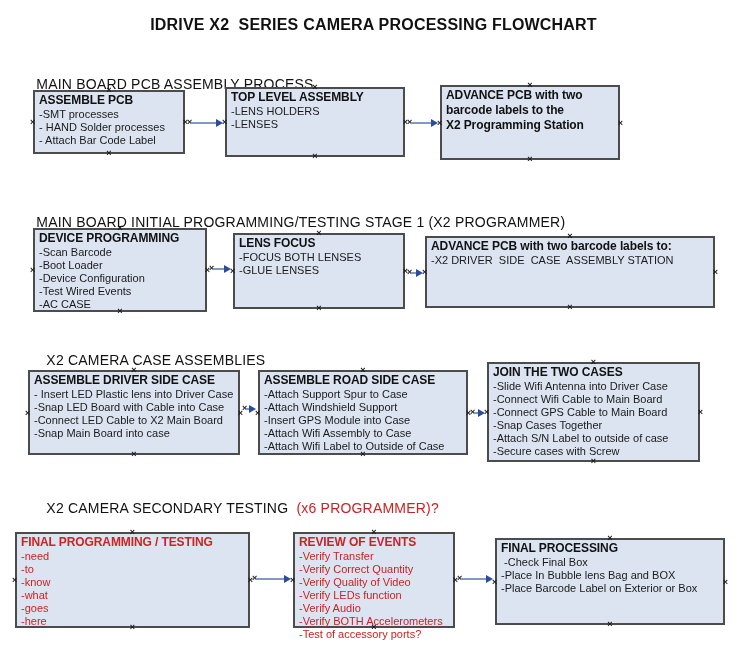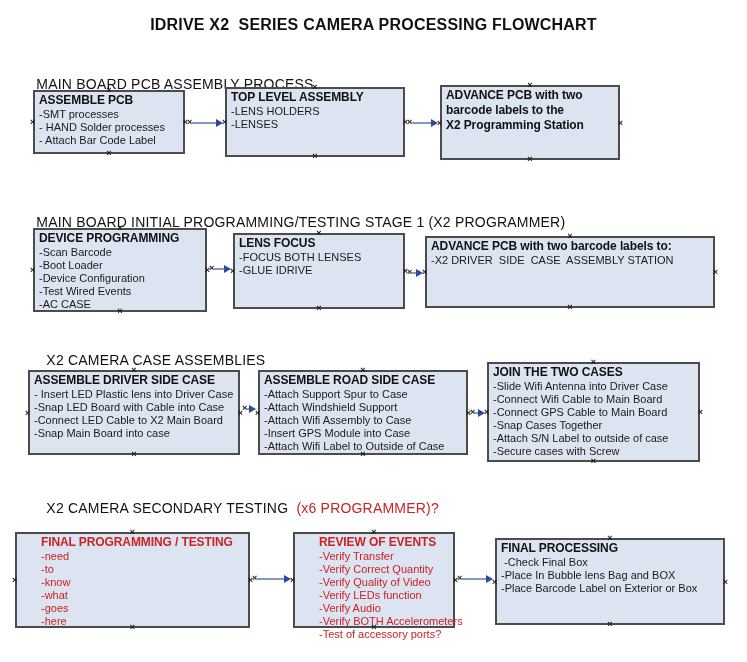--- a/index.html
+++ b/index.html
@@ -20,21 +20,21 @@
   .fbox{
     position:absolute;background:#dce4f1;border:2px solid #4c4c4c;
     box-sizing:border-box;padding:1px 3px 0 4px;overflow:visible;
   }
   .box-title{
     font-size:12px;font-weight:bold;line-height:15px;white-space:pre-line;
     letter-spacing:-.1px;color:#111;
   }
   .box-items{font-size:11px;line-height:13px;}
   .box-item{white-space:pre;}
-  .red-text .box-title,.red-text .box-item{color:#cc2222;margin-left:20px;}
+  .red-text .box-title,.red-text .box-item{color:#cc2222;}
   .arrow{
     position:absolute;display:flex;align-items:center;height:9px;
   }
   .arrow .ax{
     font-size:9px;line-height:9px;color:#1a1a1a;margin-right:-1px;font-weight:bold;
   }
   .arrow .aline{flex:1;height:2px;background:#8399bf;}
   .arrow .ahead{
     width:0;height:0;border-left:7px solid #2c4a9e;
     border-top:4px solid transparent;border-bottom:4px solid transparent;
@@ -116,21 +116,21 @@
       </div>
   <span class="handle t">×</span>
       <span class="handle b">×</span>
       <span class="handle l">×</span>
       <span class="handle r">×</span>
     </div>
   <div class="fbox" style="left:233px;top:233px;width:172px;height:76px">
     <div class="box-title">LENS FOCUS</div>
     <div class="box-items">
         <div class="box-item">-FOCUS BOTH LENSES</div>
-        <div class="box-item">-GLUE IDRIVE</div>
+        <div class="box-item">-GLUE LENSES</div>
       </div>
   <span class="handle t">×</span>
       <span class="handle b">×</span>
       <span class="handle l">×</span>
       <span class="handle r">×</span>
     </div>
   <div class="fbox" style="left:425px;top:236px;width:290px;height:72px">
     <div class="box-title">ADVANCE PCB with two barcode labels to:</div>
     <div class="box-items">
         <div class="box-item">-X2 DRIVER  SIDE  CASE  ASSEMBLY STATION</div>
@@ -165,22 +165,22 @@
   <span class="handle t">×</span>
       <span class="handle b">×</span>
       <span class="handle l">×</span>
       <span class="handle r">×</span>
     </div>
   <div class="fbox" style="left:258px;top:370px;width:210px;height:85px">
     <div class="box-title">ASSEMBLE ROAD SIDE CASE</div>
     <div class="box-items">
         <div class="box-item">-Attach Support Spur to Case</div>
         <div class="box-item">-Attach Windshield Support</div>
+        <div class="box-item">-Insert GPS Module into Case</div>
         <div class="box-item">-Attach Wifi Assembly to Case</div>
-        <div class="box-item">-Insert GPS Module into Case</div>
         <div class="box-item">-Attach Wifi Label to Outside of Case</div>
       </div>
   <span class="handle t">×</span>
       <span class="handle b">×</span>
       <span class="handle l">×</span>
       <span class="handle r">×</span>
     </div>
   <div class="fbox" style="left:487px;top:362px;width:213px;height:100px">
     <div class="box-title">JOIN THE TWO CASES</div>
     <div class="box-items">

